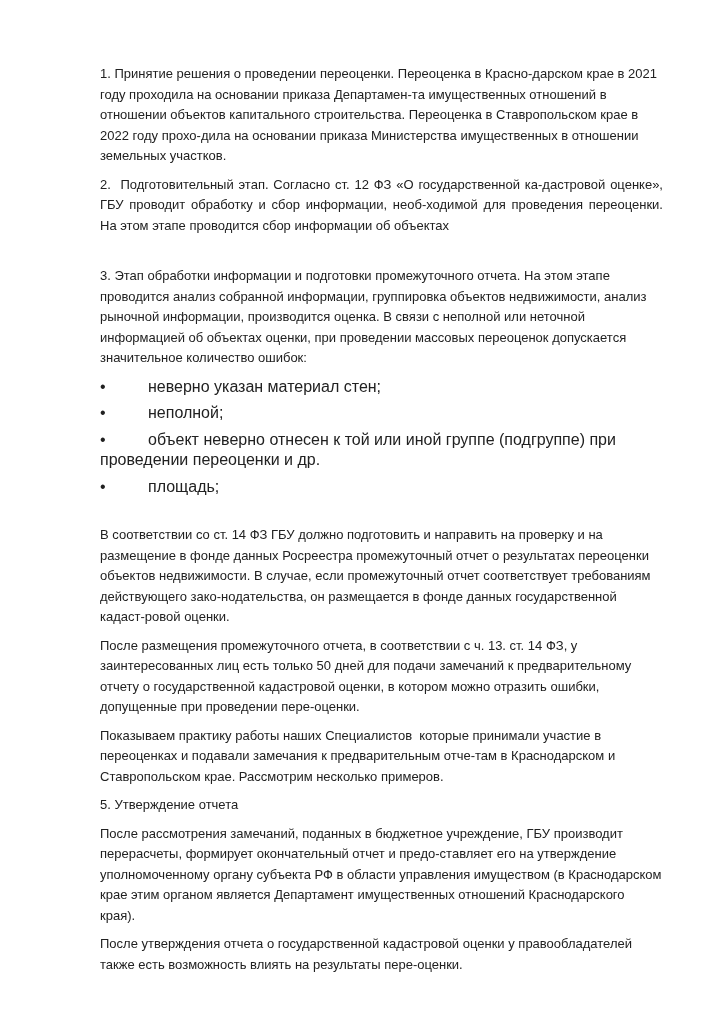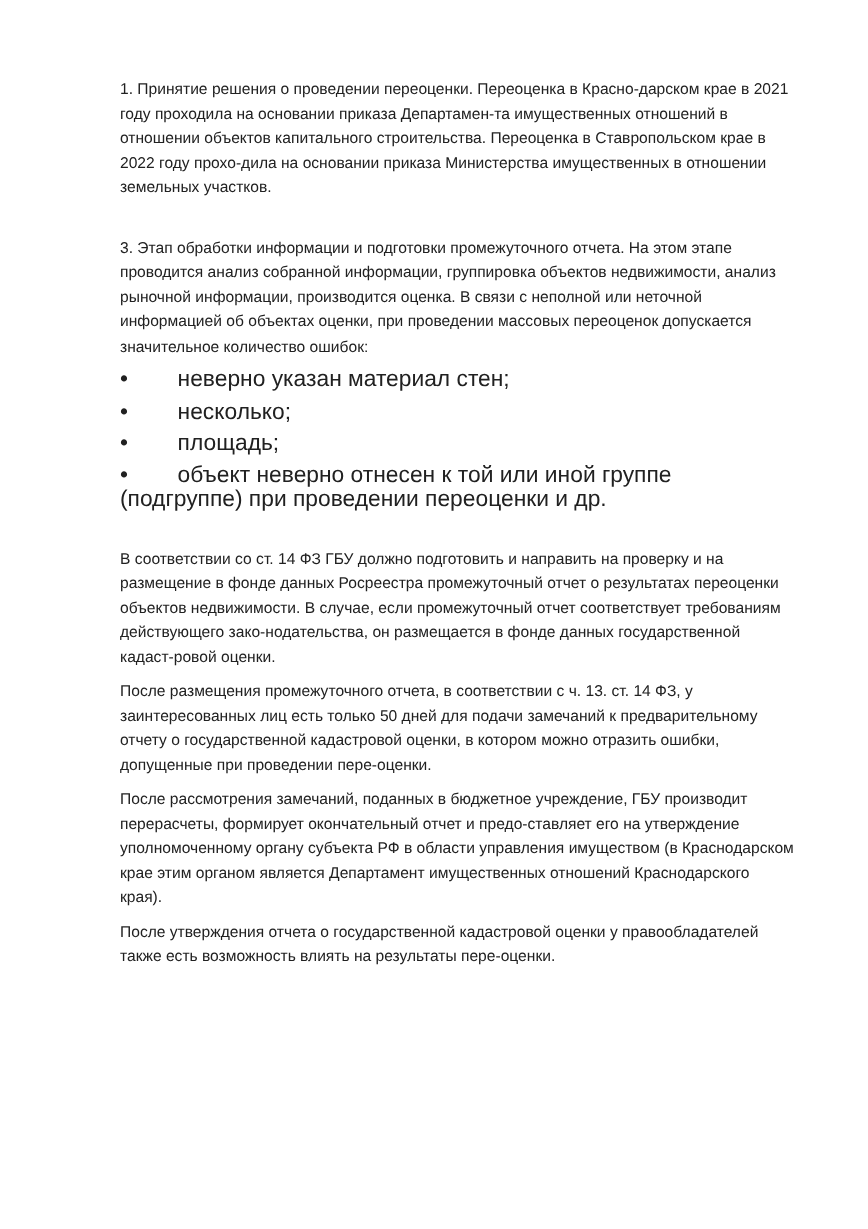--- a/index.html
+++ b/index.html
@@ -31,42 +31,45 @@
     white-space: pre-wrap;
   }
   .para.justify {
     text-align: justify;
   }
   .spacer {
     height: 22px;
   }
   .bullet-item {
     margin: 0 0 6px 0;
-    font-size: 19px;
+    font-size: 16px;
     line-height: 20.5px;
   }
   .bullet-glyph {
     display: inline-block;
     width: 48px;
   }
   .bullet-text {
     white-space: pre-wrap;
   }
 </style>
 </head>
 <body>
 
 <div class="page">
   <div class="content">
       <p class="para">1. Принятие решения о проведении переоценки. Переоценка в Красно-дарском крае в 2021 году проходила на основании приказа Департамен-та имущественных отношений в отношении объектов капитального строительства. Переоценка в Ставропольском крае в 2022 году прохо-дила на основании приказа Министерства имущественных в отношении земельных участков.</p>
+      <p class="para justify">2.  Подготовительный этап. Согласно ст. 12 ФЗ «О государственной ка-дастровой оценке», ГБУ проводит обработку и сбор информации, необ-ходимой для проведения переоценки. На этом этапе проводится сбор информации об объектах</p>
       <div class="spacer"></div>
       <p class="para">3. Этап обработки информации и подготовки промежуточного отчета. На этом этапе проводится анализ собранной информации, группировка объектов недвижимости, анализ рыночной информации, производится оценка. В связи с неполной или неточной информацией об объектах оценки, при проведении массовых переоценок допускается значительное количество ошибок:</p>
       <div class="bullet-item"><span class="bullet-glyph">•</span><span class="bullet-text">неверно указан материал стен;</span></div>
-      <div class="bullet-item"><span class="bullet-glyph">•</span><span class="bullet-text">несколько;</span></div>
+      <div class="bullet-item"><span class="bullet-glyph">•</span><span class="bullet-text">неполной;</span></div>
+      <div class="bullet-item"><span class="bullet-glyph">•</span><span class="bullet-text">объект неверно отнесен к той или иной группе (подгруппе) при проведении переоценки и др.</span></div>
       <div class="bullet-item"><span class="bullet-glyph">•</span><span class="bullet-text">площадь;</span></div>
-      <div class="bullet-item"><span class="bullet-glyph">•</span><span class="bullet-text">объект неверно отнесен к той или иной группе (подгруппе) при проведении переоценки и др.</span></div>
       <div class="spacer"></div>
       <p class="para">В соответствии со ст. 14 ФЗ ГБУ должно подготовить и направить на проверку и на размещение в фонде данных Росреестра промежуточный отчет о результатах переоценки объектов недвижимости. В случае, если промежуточный отчет соответствует требованиям действующего зако-нодательства, он размещается в фонде данных государственной кадаст-ровой оценки.</p>
       <p class="para">После размещения промежуточного отчета, в соответствии с ч. 13. ст. 14 ФЗ, у заинтересованных лиц есть только 50 дней для подачи замечаний к предварительному отчету о государственной кадастровой оценки, в котором можно отразить ошибки, допущенные при проведении пере-оценки.</p>
+      <p class="para">Показываем практику работы наших Специалистов  которые принимали участие в переоценках и подавали замечания к предварительным отче-там в Краснодарском и Ставропольском крае. Рассмотрим несколько примеров.</p>
+      <p class="para">5. Утверждение отчета</p>
       <p class="para">После рассмотрения замечаний, поданных в бюджетное учреждение, ГБУ производит перерасчеты, формирует окончательный отчет и предо-ставляет его на утверждение уполномоченному органу субъекта РФ в области управления имуществом (в Краснодарском крае этим органом является Департамент имущественных отношений Краснодарского края).</p>
       <p class="para">После утверждения отчета о государственной кадастровой оценки у правообладателей также есть возможность влиять на результаты пере-оценки.</p>
     </div>
 </div>
 
 </body></html>

